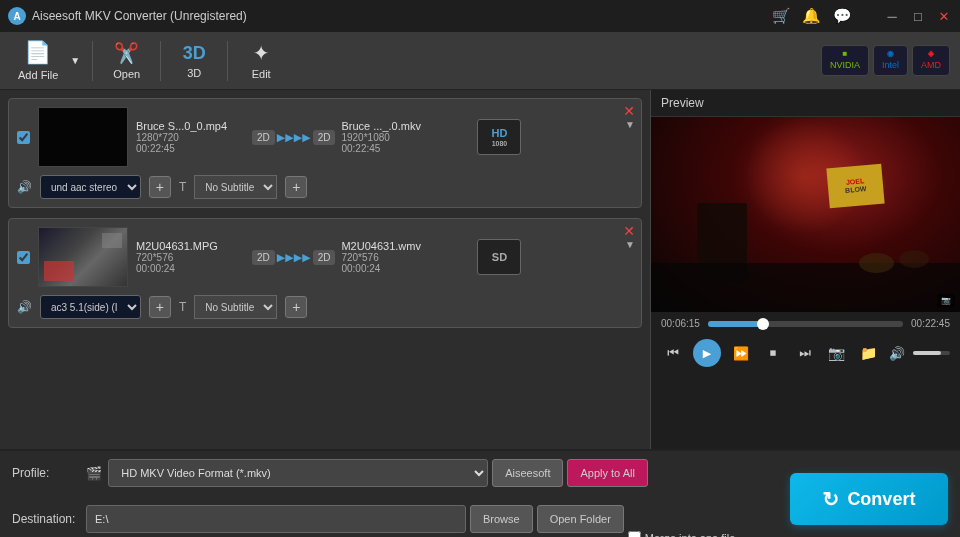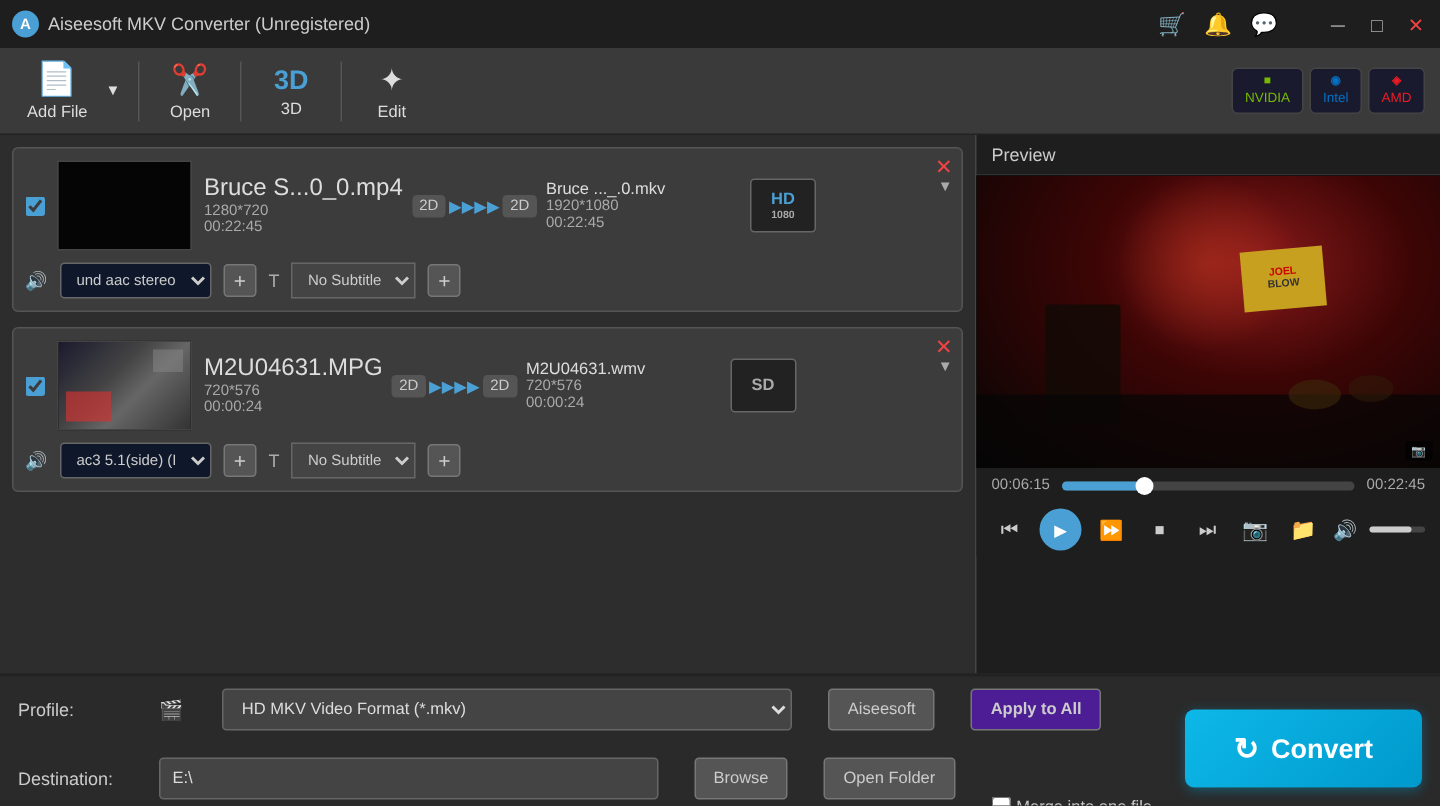--- a/index.html
+++ b/index.html
@@ -200,21 +200,21 @@
     }
     .video-info {
       flex: 1;
       display: flex;
       align-items: center;
       gap: 6px;
     }
     .video-src {
       min-width: 110px;
     }
-    .video-src .filename { font-size: 16px; color: #ddd; }
+    .video-src .filename { font-size: 11px; color: #ddd; }
     .video-src .res { font-size: 10px; color: #aaa; }
     .video-src .dur { font-size: 10px; color: #aaa; }
     .arrow-area {
       display: flex;
       align-items: center;
       gap: 2px;
     }
     .dim-badge {
       background: #555;
       border-radius: 3px;
@@ -410,21 +410,21 @@
     }
     .volume-fill {
       height: 100%;
       background: #ccc;
       border-radius: 2px;
       width: 75%;
     }
     .bottom-row {
       display: flex;
       align-items: center;
-      gap: 24px;
+      gap: 4px;
     }
     .bottom-label {
       font-size: 12px;
       color: #ccc;
       min-width: 70px;
     }
     .profile-select {
       flex: 1;
       max-width: 380px;
       background: #444;
@@ -440,29 +440,28 @@
       background: #555;
       border: 1px solid #777;
       border-radius: 3px;
       color: #ccc;
       font-size: 11px;
       padding: 4px 12px;
       height: 28px;
       cursor: pointer;
     }
     .apply-btn {
-      background: #4c1d95;
+      background: #be185d;
       border: 1px solid #777;
       border-radius: 3px;
       color: #ccc;
       font-size: 11px;
       padding: 4px 12px;
       height: 28px;
       cursor: pointer;
-      font-weight: bold;
     }
     .dest-input {
       flex: 1;
       max-width: 380px;
       background: #444;
       border: 1px solid #666;
       border-radius: 3px;
       color: #ddd;
       font-size: 11px;
       padding: 4px 8px;

